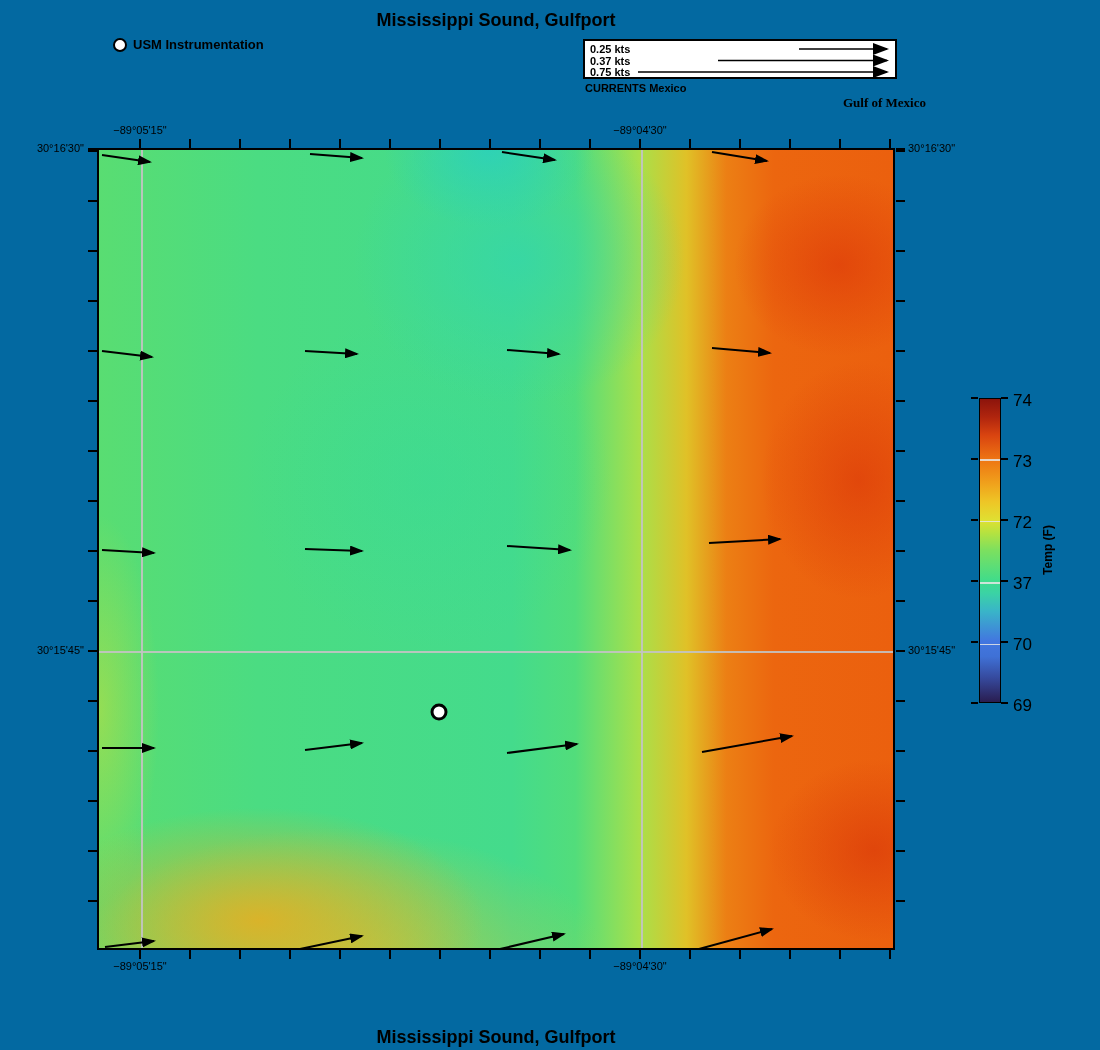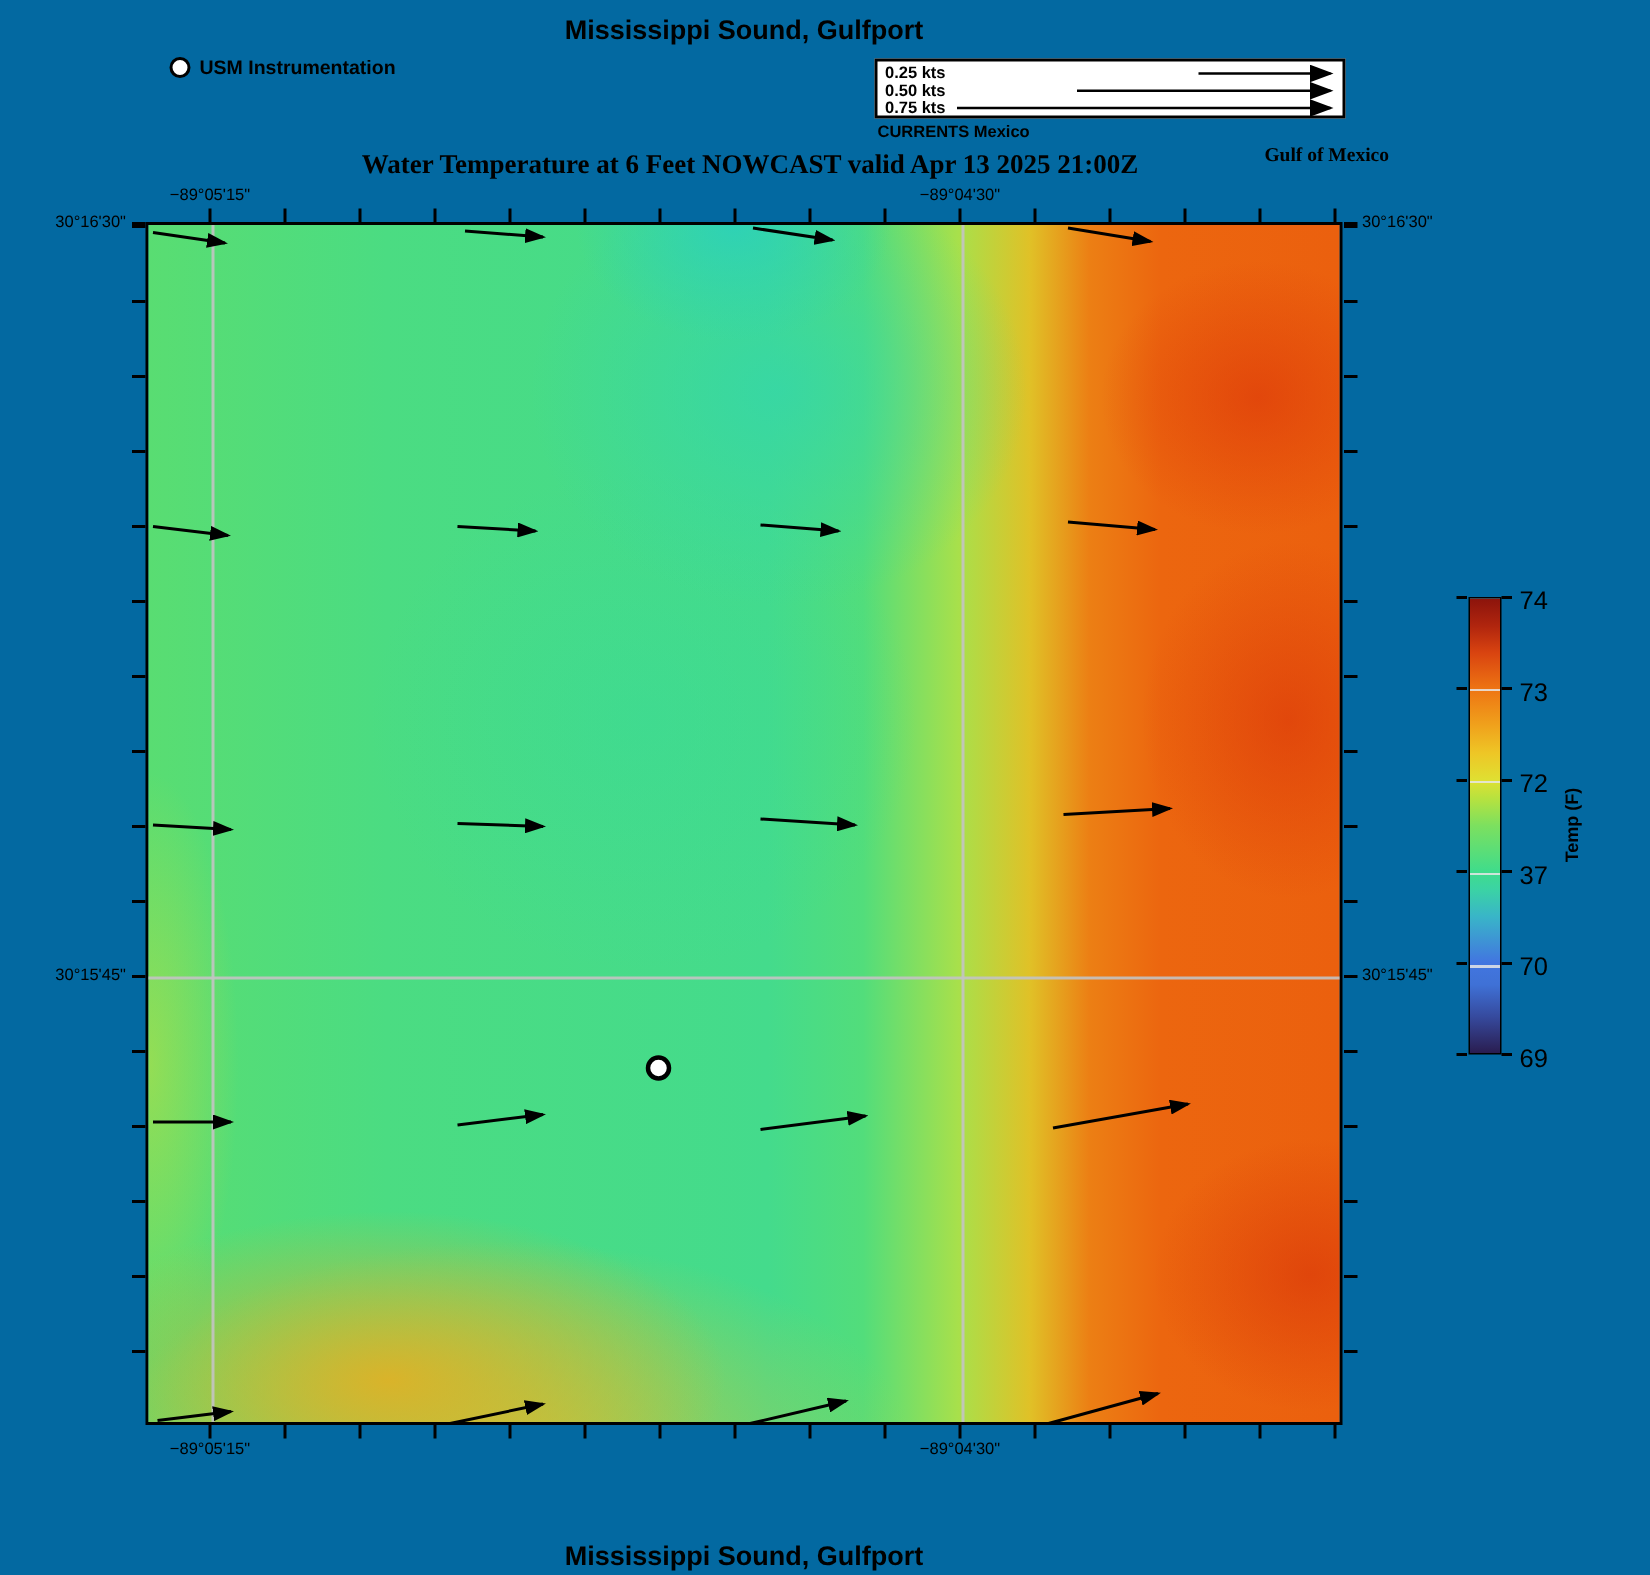--- a/index.html
+++ b/index.html
@@ -80,38 +80,37 @@
 
   <div class="title" style="left:96px;top:10px;width:800px;">Mississippi Sound, Gulfport</div>
 
   <div class="usm-legend">
     <span class="usm-circle"></span>
     <span class="usm-text">USM Instrumentation</span>
   </div>
 
   <div class="cur-box">
     <span class="cur-label" style="top:3px;">0.25 kts</span>
-    <span class="cur-label" style="top:14.5px;">0.50 kts</span>
+    <span class="cur-label" style="top:14.5px;">0.37 kts</span>
     <span class="cur-label" style="top:26px;">0.75 kts</span>
     <svg width="310" height="36" style="position:absolute;left:0;top:0;overflow:visible;">
       <defs>
         <marker id="ahl" markerWidth="16" markerHeight="12" refX="14" refY="6" orient="auto" markerUnits="userSpaceOnUse">
           <path d="M0,0 L16,6 L0,12 z" fill="#000"></path>
         </marker>
       </defs>
       <g stroke="#000" stroke-width="1.6">
           <line x1="214" y1="8" x2="302" y2="8" marker-end="url(#ahl)"></line>
           <line x1="133" y1="19.5" x2="302" y2="19.5" marker-end="url(#ahl)"></line>
           <line x1="53" y1="31" x2="302" y2="31" marker-end="url(#ahl)"></line>
         </g>
     </svg>
   </div>
   <div class="cur-title">CURRENTS Mexico</div>
 
-  <div class="title serif" style="left:100px;top:99px;width:800px;">Water Temperature at 6 Feet NOWCAST valid Apr 13 2025 21:00Z</div>
   <div class="gulf-label serif">Gulf of Mexico</div>
 
   <div class="ticks-top"></div>
   <div class="ticks-bottom"></div>
   <div class="ticks-left"></div>
   <div class="ticks-right"></div>
 
   <div class="t-label" style="left:80px;top:124px;width:120px;text-align:center;">−89°05'15"</div>
   <div class="t-label" style="left:580px;top:124px;width:120px;text-align:center;">−89°04'30"</div>
   <div class="t-label" style="left:80px;top:960px;width:120px;text-align:center;">−89°05'15"</div>

